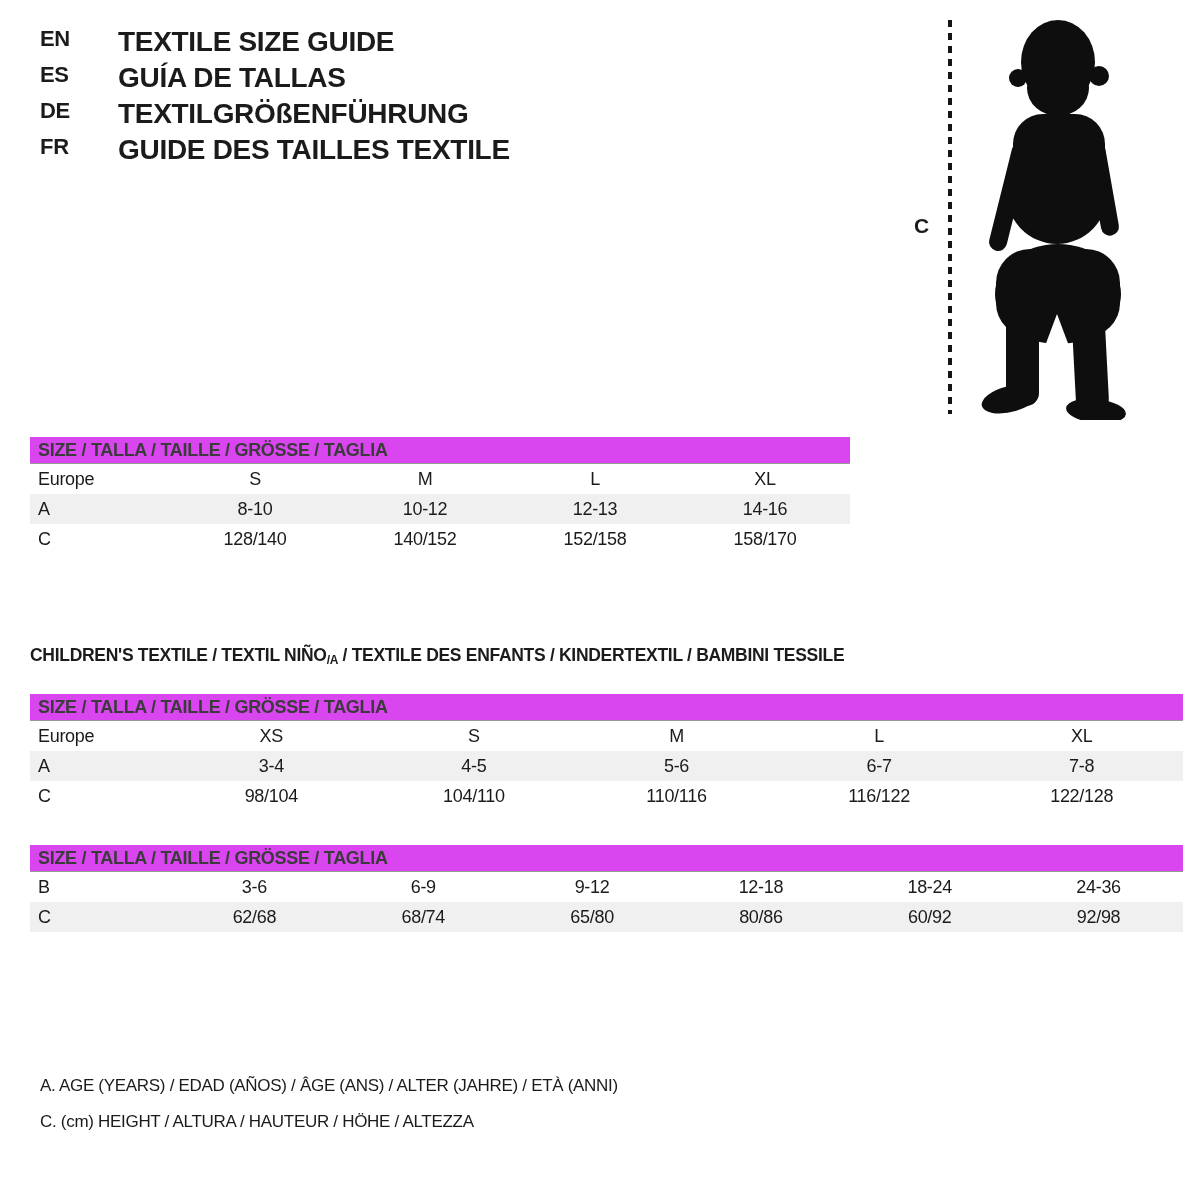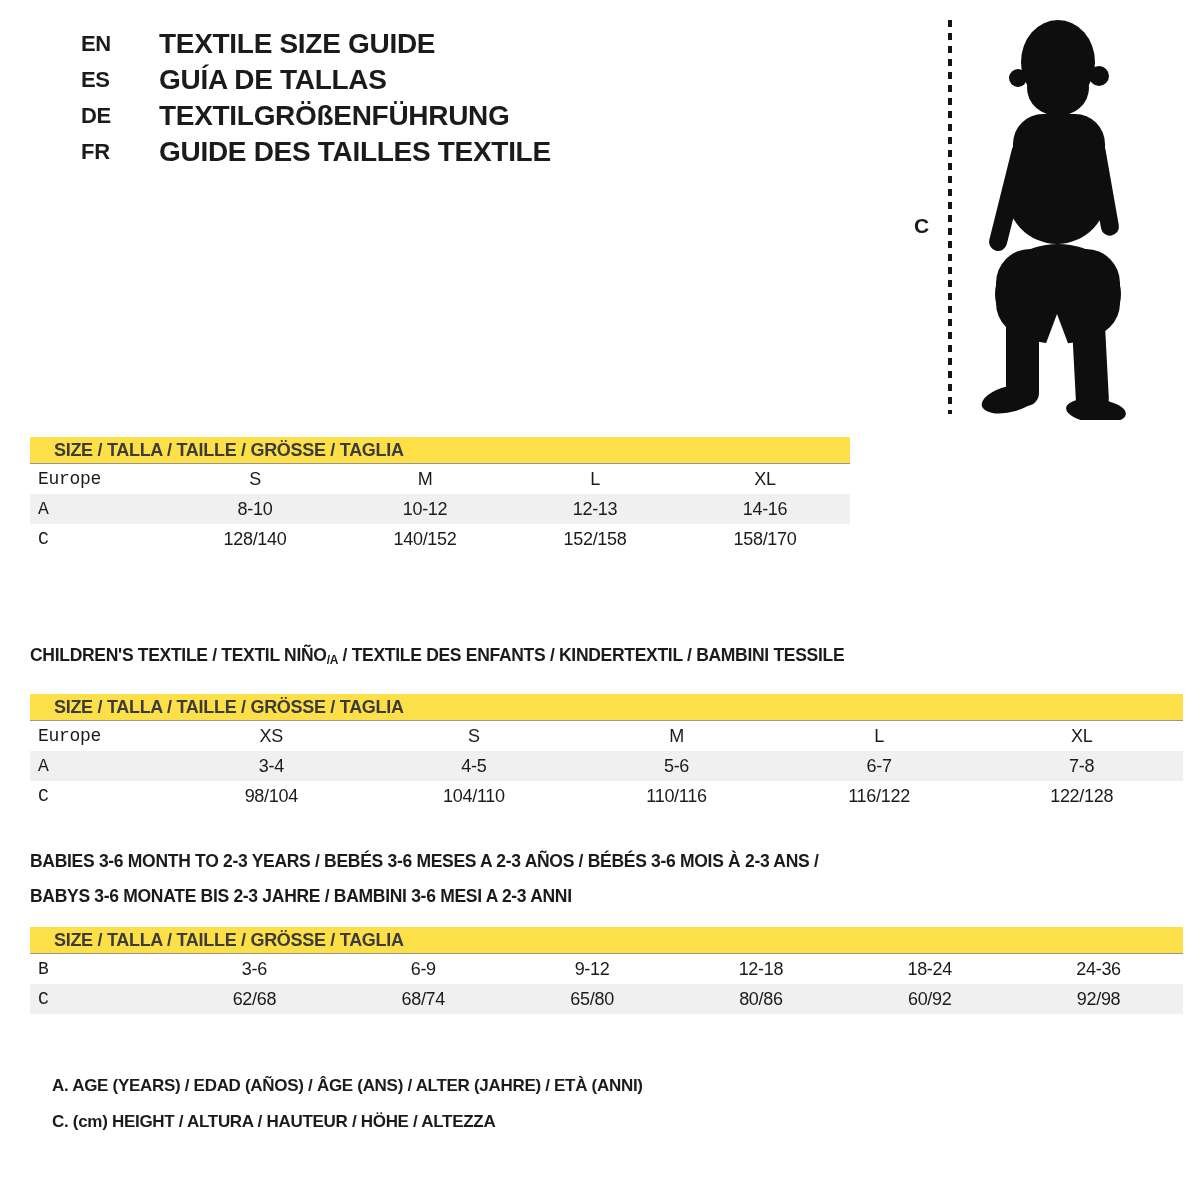--- a/index.html
+++ b/index.html
@@ -3,48 +3,48 @@
 <meta charset="utf-8">
 <style>
   * { margin:0; padding:0; box-sizing:border-box; }
   html,body { width:1200px; height:1200px; background:#ffffff;
     font-family:"Liberation Sans", sans-serif; color:#1b1b1b;
     letter-spacing:-0.3px; overflow:hidden; }
   .stage { position:relative; width:1200px; height:1200px; background:#ffffff; }
 
   
   .lang-block { position:absolute; left:40px; top:26px; }
-  .lang-row { display:flex; height:36px; align-items:center;margin-left:41px; }
+  .lang-row { display:flex; height:36px; align-items:flex-start; }
   .lang-code { width:78px; font-weight:bold; font-size:22px; }
   .lang-label { font-weight:bold; font-size:28px; white-space:nowrap; }
 
   
   .figure { position:absolute; left:938px; top:14px; width:210px; height:406px; }
   .c-label { position:absolute; left:914px; top:214px; font-size:21px; font-weight:bold; }
 
   
   .size-section { position:absolute; left:30px; }
   #section-junior   { top:437px; width:820px; }
   #section-children { top:645px; width:1153px; }
   #section-babies   { top:845px; width:1153px; }
   .sec-title-wrap { line-height:20px; margin-bottom:27px; }
   #section-babies .sec-title-wrap { line-height:33px; margin-bottom:14px; }
   .sec-title { font-size:17.5px; font-weight:bold; white-space:nowrap; }
   .sub { font-size:12px; position:relative; top:3px; font-weight:bold; }
-  .size-bar { height:27px; line-height:27px; background:#fde047; color:#3b3b3b;
-    font-size:18px; font-weight:bold; padding-left:24px;
+  .size-bar { height:27px; line-height:27px; background:#d946ef; color:#3b3b3b;
+    font-size:18px; font-weight:bold; padding-left:8px;
     border-bottom:1px solid #979797; }
   .trow { display:flex; height:30px; align-items:center; font-size:18px; }
   .trow.shaded { background:#f0f0f0; }
-  .tlabel { width:140px; padding-left:8px;font-family:Liberation Mono, monospace; }
+  .tlabel { width:140px; padding-left:8px; }
   .tcell { flex:1; text-align:center; }
 
   
   .notes { position:absolute; left:40px; top:1068px; }
-  .note-line { line-height:36px; font-size:17px; font-weight:bold; white-space:nowrap;margin-left:12px; }
+  .note-line { line-height:36px; font-size:17px; font-weight:normal; white-space:nowrap; }
 </style>
 </head>
 <body>
 
 <div class="stage">
 
   <div class="lang-block">
     <div class="lang-row">
       <span class="lang-code">EN</span>
       <span class="lang-label">TEXTILE SIZE GUIDE</span>
@@ -152,24 +152,20 @@
           <span class="tcell">98/104</span>
           <span class="tcell">104/110</span>
           <span class="tcell">110/116</span>
           <span class="tcell">116/122</span>
           <span class="tcell">122/128</span>
         </div>
       </div>
   </section>
 
   <section class="size-section" id="section-babies">
-    <div class="sec-title-wrap">
-      <span class="sec-title">BABIES 3-6 MONTH TO 2-3 YEARS / BEBÉS 3-6 MESES A 2-3 AÑOS / BÉBÉS 3-6 MOIS À 2-3 ANS /</span><span class="sub"></span><span class="sec-title"></span>
-      <div class="sec-title">BABYS 3-6 MONATE BIS 2-3 JAHRE / BAMBINI 3-6 MESI A 2-3 ANNI</div>
-    </div>
     <div class="size-bar">SIZE / TALLA / TAILLE / GRÖSSE / TAGLIA</div>
     <div class="rows">
         <div class="trow">
           <span class="tlabel">B</span>
           <span class="tcell">3-6</span>
           <span class="tcell">6-9</span>
           <span class="tcell">9-12</span>
           <span class="tcell">12-18</span>
           <span class="tcell">18-24</span>
           <span class="tcell">24-36</span>

